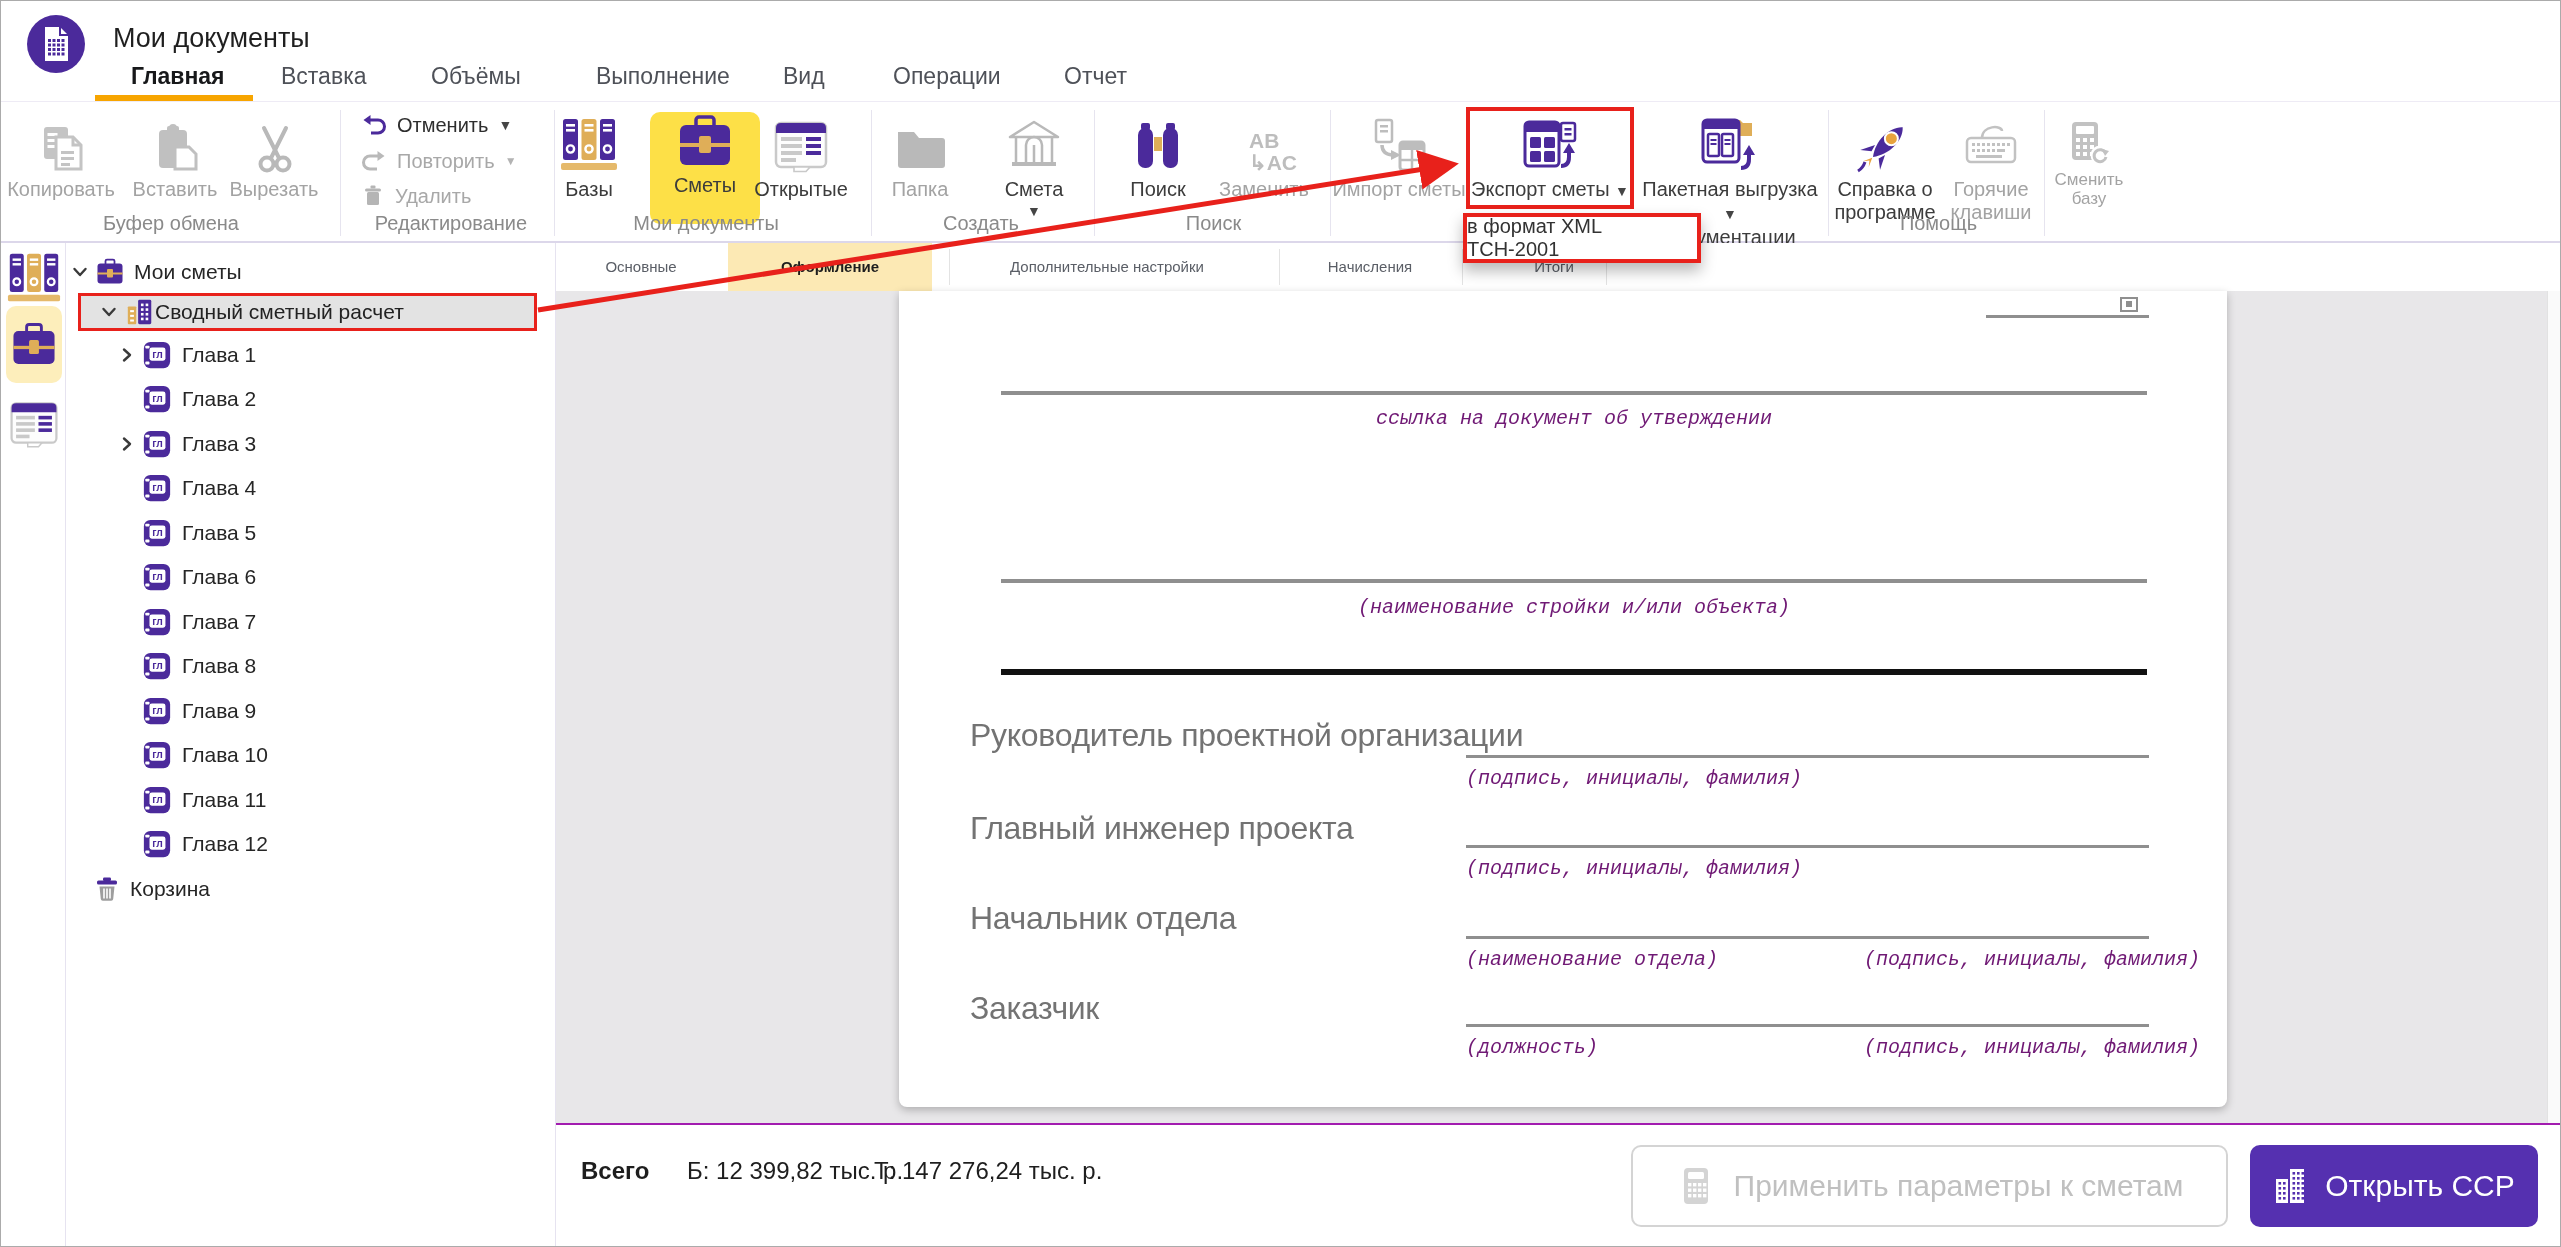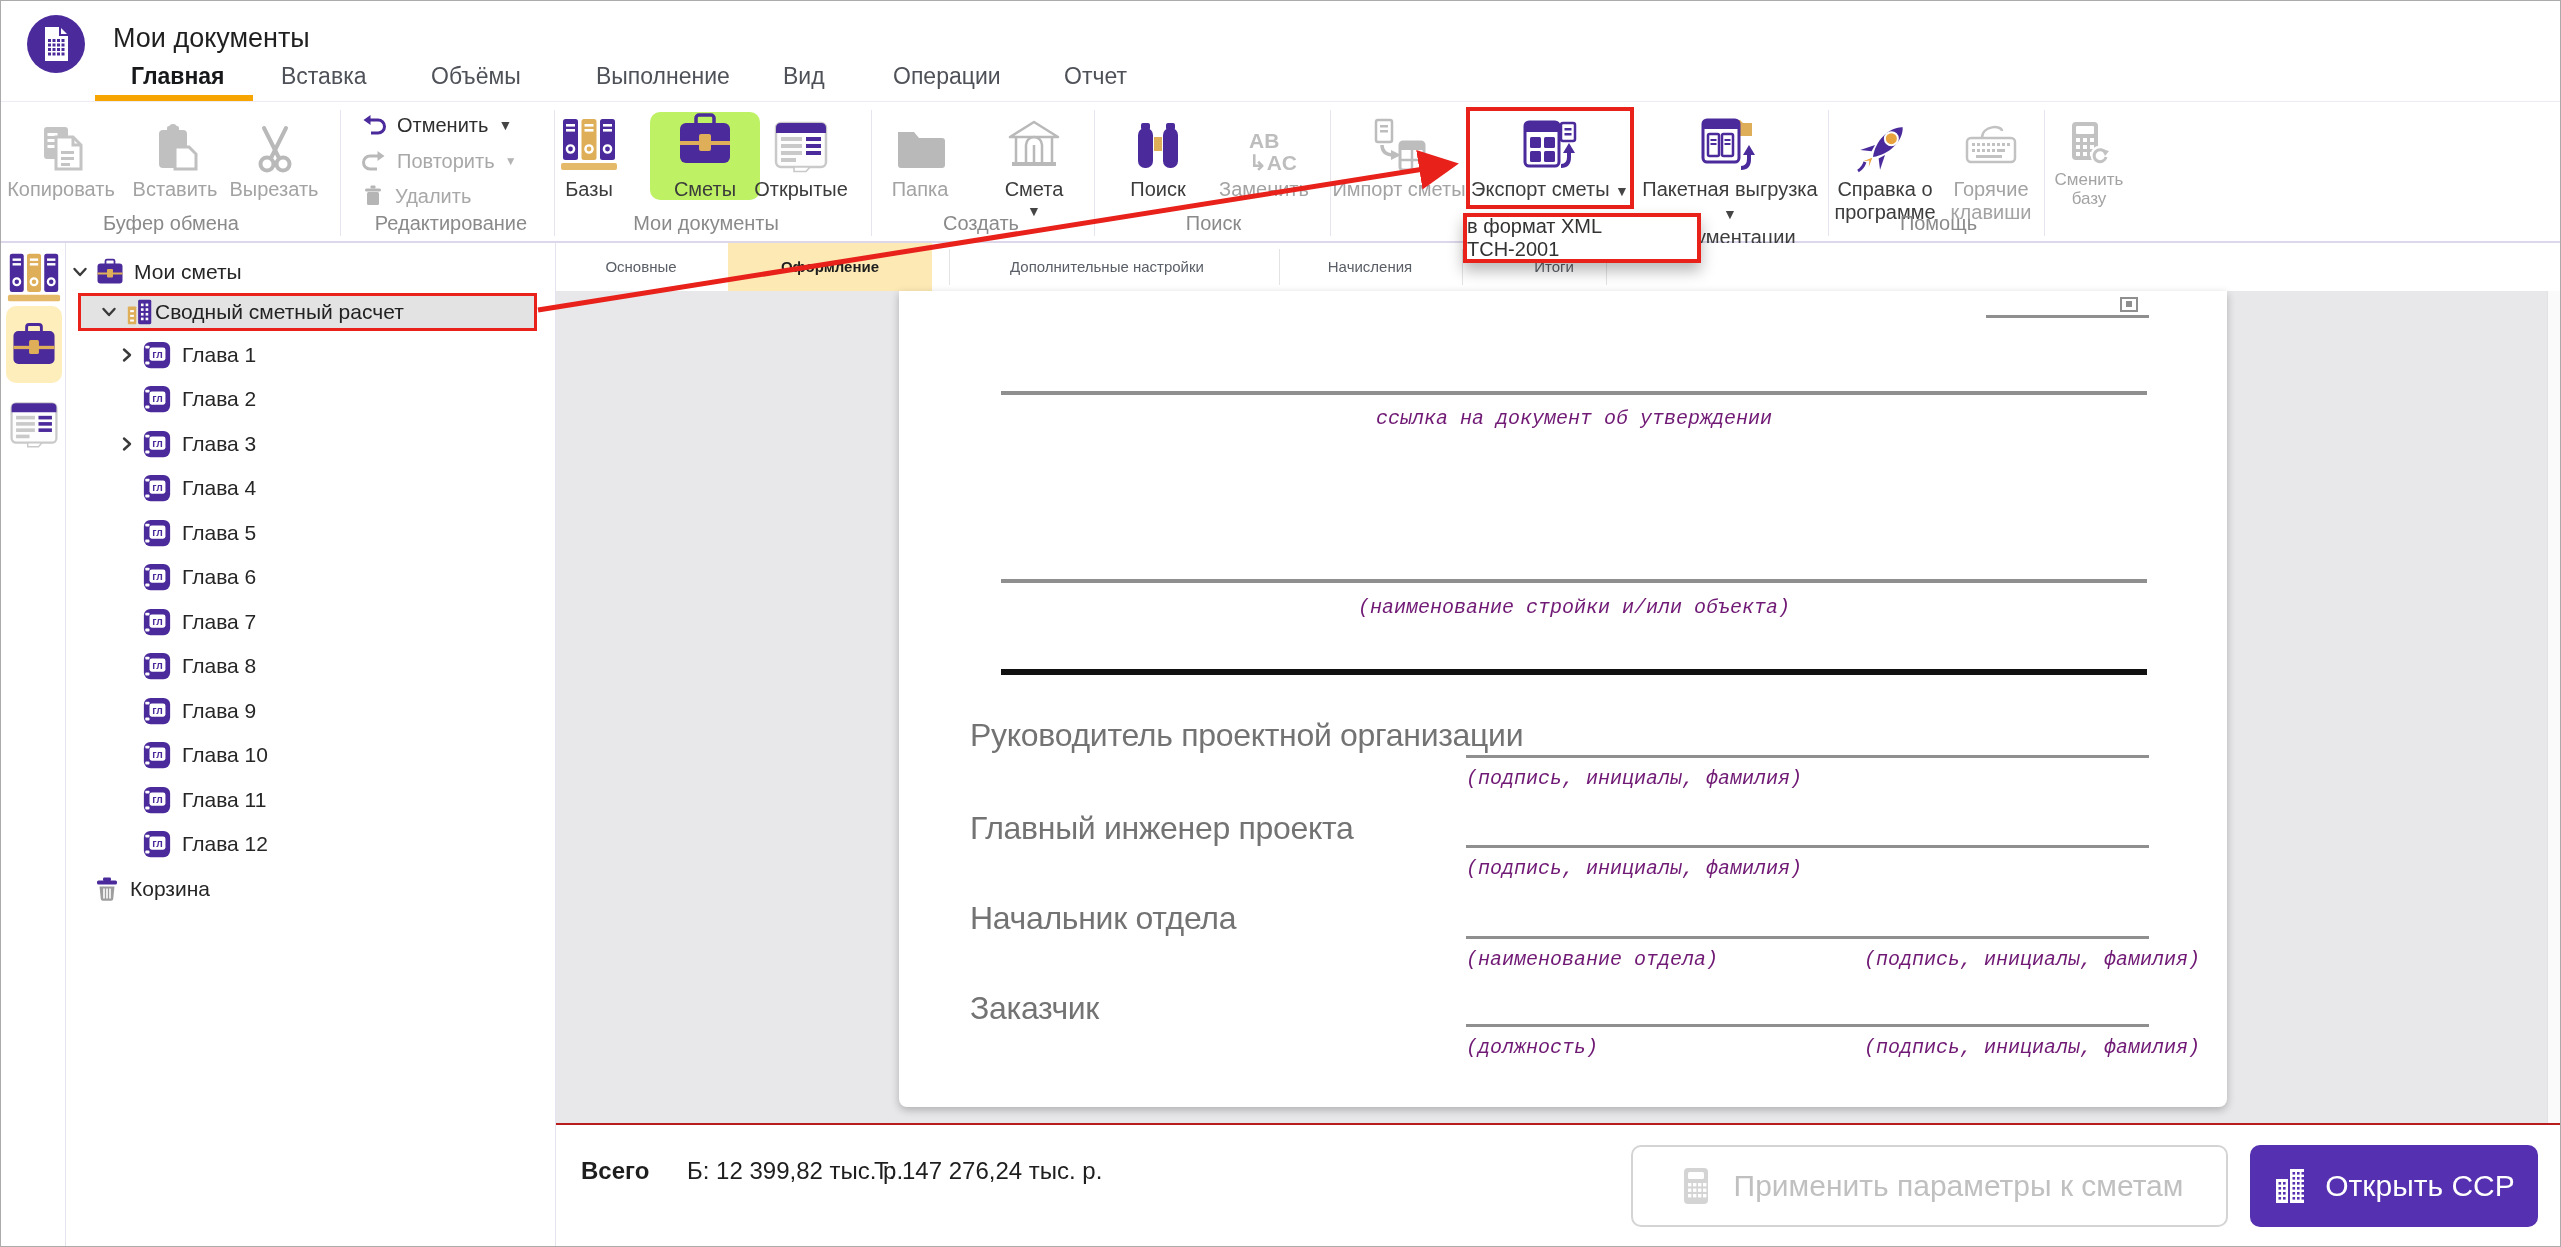--- a/index.html
+++ b/index.html
@@ -23,21 +23,21 @@
   
   .ribbon{position:absolute;left:0;top:100px;width:2561px;height:142px;background:#fff;
     border-top:1px solid #eeebf5;border-bottom:2px solid #dcd7ea;box-sizing:border-box;}
   .rdiv{position:absolute;top:8px;height:126px;width:1px;background:#e6e4ef;}
   .big-btn{position:absolute;top:6px;display:flex;flex-direction:column;align-items:center;cursor:pointer;}
   .big-btn .ic{height:66px;display:flex;align-items:flex-end;justify-content:center;}
   .big-btn .lbl{font-size:20px;line-height:23px;margin-top:4px;text-align:center;white-space:nowrap;}
   .big-btn.two .lbl{white-space:normal;width:200px;}
   .big-btn.dark .lbl{color:#3c3c3c;}
   .big-btn.grey .lbl{color:#a3a3a3;}
-  .big-btn.active-yellow{background:#bef264;border-radius:10px;top:10px;height:88px;padding:0 6px;gap:6px;}
+  .big-btn.active-yellow{background:#fde047;border-radius:10px;top:10px;height:112px;padding:0 6px;}
   .glabel{position:absolute;bottom:6px;font-size:20px;color:#8a8a8a;text-align:center;}
   .mini-btn{position:absolute;display:flex;align-items:center;gap:10px;font-size:20px;cursor:pointer;}
   .mini-btn .mlbl.on{color:#2e2e2e;font-weight:500;}
   .mini-btn .mlbl.off{color:#a8a8a8;}
   .caret{font-size:12px;color:#555;}
   .caret.off{color:#b3b3b3;}
   .caret.big{font-size:14px;color:#454545;}
 
   
   .rail{position:absolute;left:0;top:242px;width:65px;height:1005px;background:#fff;border-right:1px solid #e6e3f0;box-sizing:border-box;}
@@ -65,21 +65,21 @@
   .scrollstrip{position:absolute;right:0;top:0;width:15px;height:832px;background:#fafafa;border-left:1px solid #e2e2e2;box-sizing:border-box;}
   .hline{position:absolute;background:#8f8f8f;}
   .page-mark{position:absolute;left:1221px;top:6px;width:18px;height:15px;border:2px solid #8f8f8f;box-sizing:border-box;}
   .page-mark span{display:block;width:6px;height:6px;background:#8f8f8f;margin:2px auto 0;}
   .cap{position:absolute;font-style:italic;font-size:20px;color:#701a75;white-space:nowrap;font-family:Liberation Mono, monospace;}
   .cap.center{text-align:center;}
   .doc-label{position:absolute;font-size:32px;color:#737373;white-space:nowrap;letter-spacing:-0.3px;}
   .doc-title{position:absolute;left:102px;width:1146px;text-align:center;font-size:27px;font-weight:bold;color:#111;letter-spacing:-0.4px;}
 
   
-  .statusbar{position:absolute;left:555px;top:1122px;width:2006px;height:125px;background:#fff;border-top:2px solid #b91c1c;box-sizing:border-box;}
+  .statusbar{position:absolute;left:555px;top:1122px;width:2006px;height:125px;background:#fff;border-top:2px solid #a21caf;box-sizing:border-box;}
   .totals{position:absolute;top:32px;font-size:24px;color:#1e1e1e;white-space:nowrap;}
   .btn-apply{position:absolute;left:1075px;top:20px;width:597px;height:82px;border:2px solid #d4d4d4;border-radius:10px;
     background:#fff;color:#c0c0c0;font-size:30px;display:flex;align-items:center;justify-content:center;gap:18px;box-sizing:border-box;cursor:pointer;white-space:nowrap;}
   .btn-open{position:absolute;left:1694px;top:20px;width:288px;height:82px;border-radius:10px;background:#5530b0;color:#fff;
     font-size:30px;font-weight:500;display:flex;align-items:center;justify-content:center;gap:14px;cursor:pointer;white-space:nowrap;}
 
   
   .red-box-export{position:absolute;left:1465px;top:106px;width:168px;height:102px;border:4px solid #e8211b;box-sizing:border-box;z-index:30;pointer-events:none;}
   .dropdown{position:absolute;left:1462px;top:212px;width:238px;height:50px;background:#fff;border:4px solid #e8211b;box-sizing:border-box;
     box-shadow:0 8px 14px rgba(0,0,0,.28);z-index:40;display:flex;align-items:center;justify-content:center;font-size:20px;color:#333;cursor:pointer;}

